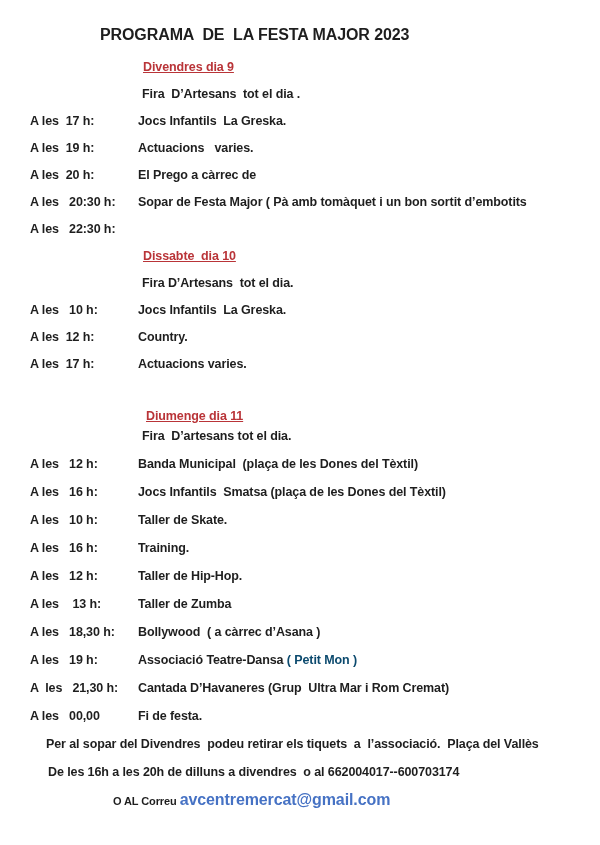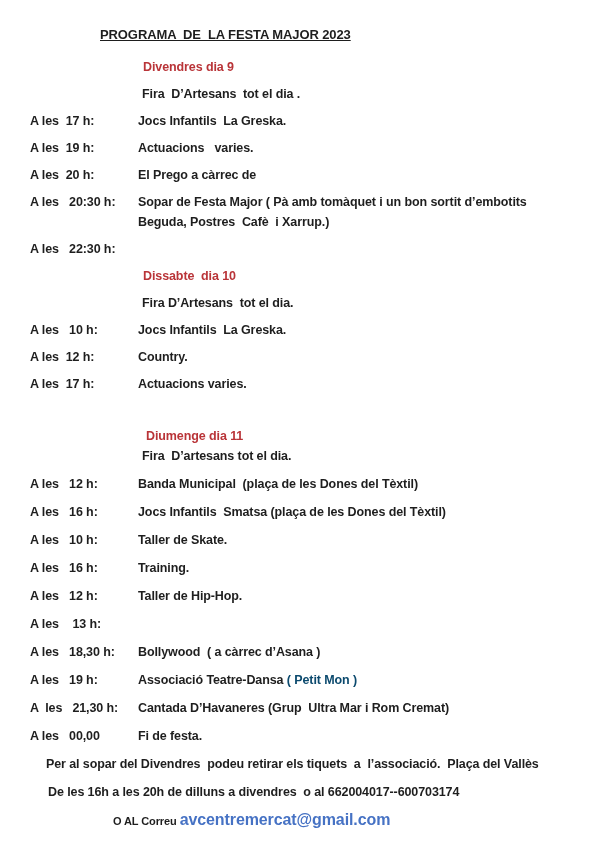--- a/index.html
+++ b/index.html
@@ -2,22 +2,22 @@
 <html><head>
 <meta charset="utf-8">
 <style>
   html,body { margin:0; padding:0; }
   body {
     width:600px; height:845px; background:#ffffff; overflow:hidden;
     font-family:"Liberation Sans", sans-serif; font-weight:700;
     color:#1e1e1e;
   }
   .doc { padding-top:25px; font-size:12.5px; letter-spacing:-0.1px; }
-  .title { margin-left:100px; font-size:13px; line-height:20px; margin-bottom:12px; white-space:pre-wrap;text-decoration:underline; }
-  .heading { color:#b93438; margin-left:143px; line-height:20px; margin-bottom:7px; white-space:pre-wrap; }
+  .title { margin-left:100px; font-size:16px; line-height:20px; margin-bottom:12px; white-space:pre-wrap; }
+  .heading { color:#b93438; margin-left:143px; line-height:20px; margin-bottom:7px; white-space:pre-wrap;text-decoration:underline; }
   .fira { margin-left:142px; line-height:20px; margin-bottom:7px; white-space:pre-wrap; }
   .row { display:grid; grid-template-columns:108px 1fr; padding-left:30px; padding-right:24px;
          line-height:20px; margin-bottom:7px; }
   .time, .desc { white-space:pre-wrap; }
   .desc2 { display:block; }
   .red-inline { color:#0c4a6e; }
   .sec3 .heading { margin-top:32px; margin-left:146px; margin-bottom:0; }
   .sec3 .fira { margin-bottom:8px; }
   .sec3 .row { margin-bottom:8px; }
   .footer-1 { margin-left:46px; line-height:20px; margin-bottom:8px; white-space:pre-wrap; }
@@ -42,21 +42,21 @@
     <div class="row">
       <span class="time">A les  19 h:</span>
       <span class="desc">Actuacions   varies.</span>
     </div>
     <div class="row">
       <span class="time">A les  20 h:</span>
       <span class="desc">El Prego a càrrec de</span>
     </div>
     <div class="row">
       <span class="time">A les   20:30 h:</span>
-      <span class="desc"><span>Sopar de Festa Major ( Pà amb tomàquet i un bon sortit d’embotits</span><span class="desc2">Beguda, Postres  Cafè  i Xarrup.)</span></span>
+      <span class="desc"><span>Sopar de Festa Major ( Pà amb tomàquet i un bon sortit d’embotits</span></span>
     </div>
     <div class="row">
       <span class="time">A les   22:30 h:</span>
     </div>
   </section>
 
   <section>
     <div class="heading">Dissabte  dia 10</div>
     <div class="fira">Fira D’Artesans  tot el dia.</div>
     <div class="row">
@@ -91,20 +91,21 @@
     <div class="row">
       <span class="time">A les   16 h:</span>
       <span class="desc">Training.</span>
     </div>
     <div class="row">
       <span class="time">A les   12 h:</span>
       <span class="desc">Taller de Hip-Hop.</span>
     </div>
     <div class="row">
       <span class="time">A les    13 h:</span>
+      <span class="desc">Taller de Zumba</span>
     </div>
     <div class="row">
       <span class="time">A les   18,30 h:</span>
       <span class="desc">Bollywood  ( a càrrec d’Asana )</span>
     </div>
     <div class="row">
       <span class="time">A les   19 h:</span>
       <span class="desc"><span>Associació Teatre-Dansa </span><span class="red-inline">( Petit Mon )</span></span>
     </div>
     <div class="row">

